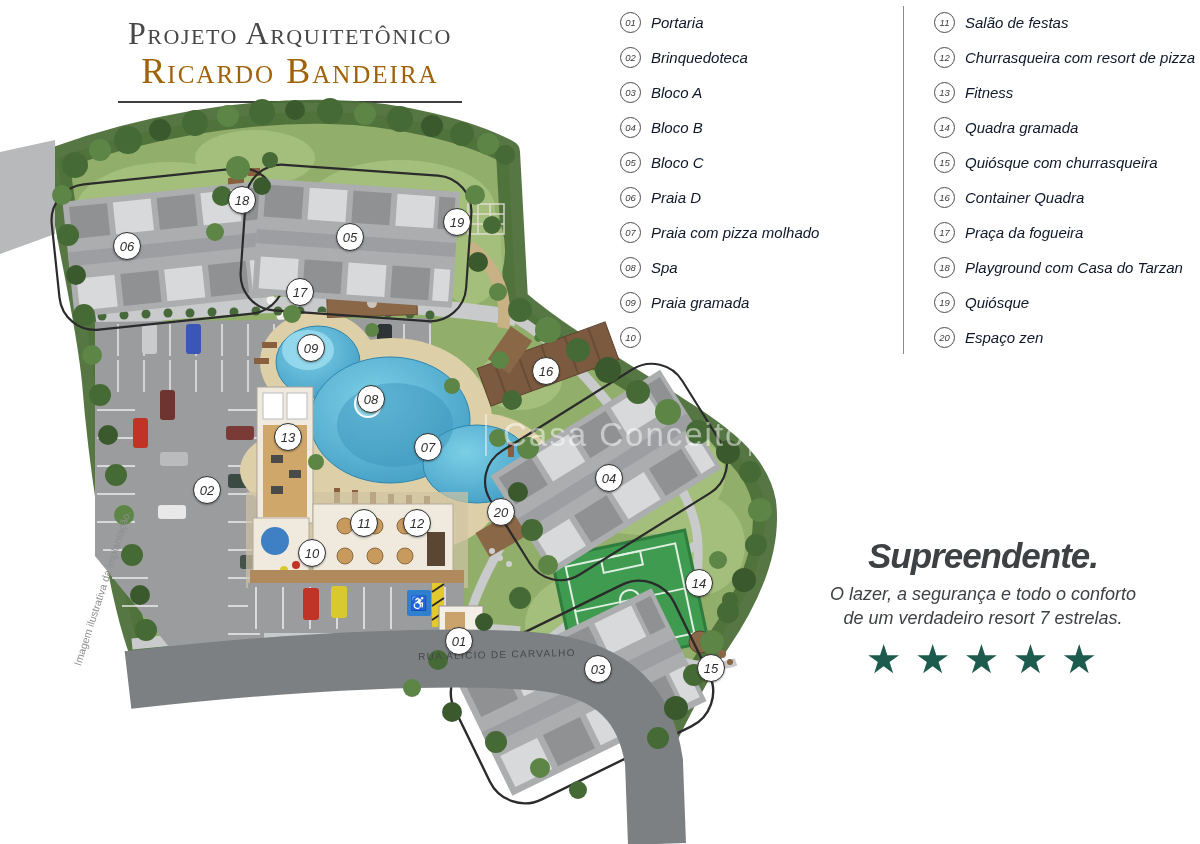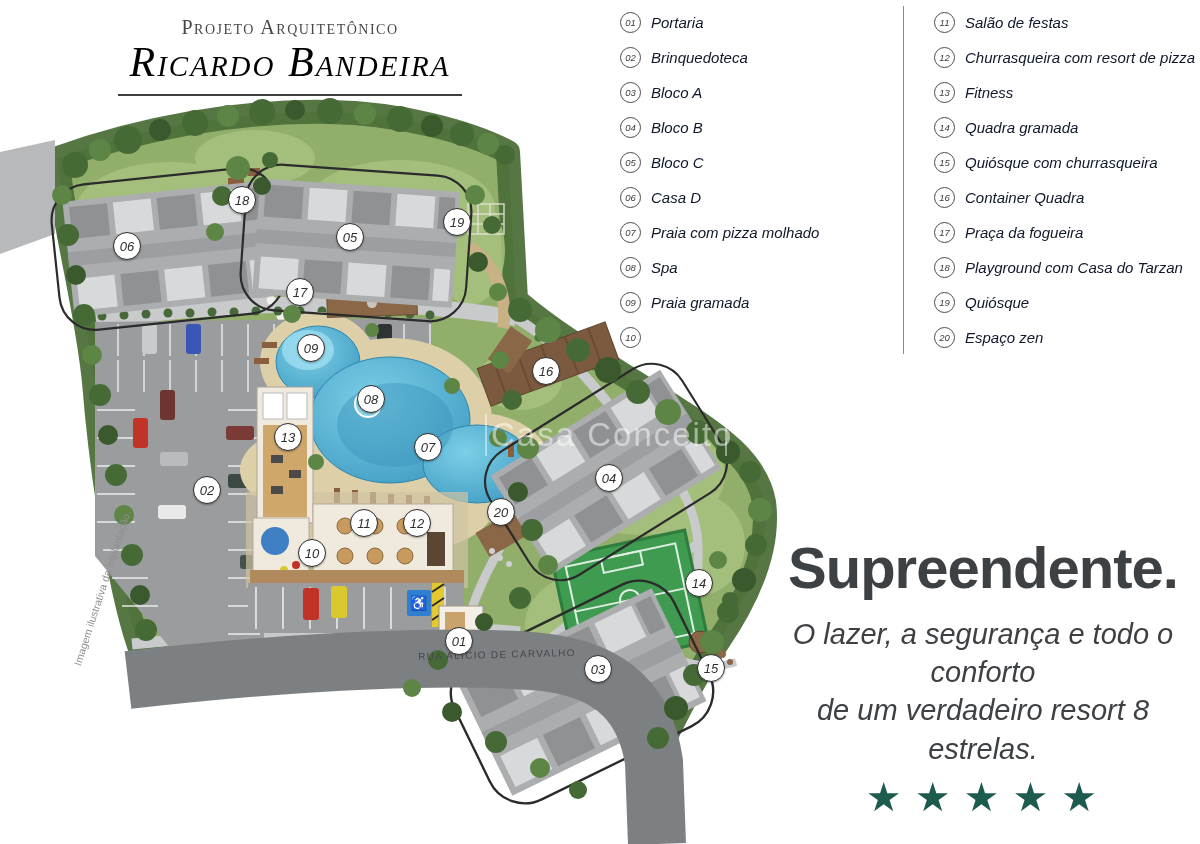--- a/index.html
+++ b/index.html
@@ -2,23 +2,23 @@
 <html><head>
 <meta charset="utf-8">
 <style>
   html,body{margin:0;padding:0;background:#fff;}
   .stage{position:relative;width:1200px;height:844px;background:#fff;overflow:hidden;
          font-family:"Liberation Sans",sans-serif;color:#3a3a3a;}
   
   .titleblock{position:absolute;left:118px;top:16px;width:344px;text-align:center;
               border-bottom:2.5px solid #3f3f3f;padding-bottom:8px;}
   .title-line1{font-family:"Liberation Serif",serif;font-variant:small-caps;
-               font-size:20px;letter-spacing:1.5px;color:#474747;line-height:1.1;}
+               font-size:32px;letter-spacing:1.5px;color:#474747;line-height:1.1;}
   .title-line2{font-family:"Liberation Serif",serif;font-variant:small-caps;
-               font-size:42px;letter-spacing:2px;color:#000000;line-height:1.15;font-style:italic;}
+               font-size:36px;letter-spacing:2px;color:#a16207;line-height:1.15;}
   
   .legend-col{position:absolute;top:10px;}
   .legend-col.c1{left:620px;}
   .legend-col.c2{left:934px;}
   .lrow{display:flex;align-items:center;gap:10px;height:24px;margin-bottom:11px;}
   .lnum{flex:none;width:21px;height:21px;border:1.4px solid #4c4c4c;border-radius:50%;
         display:flex;align-items:center;justify-content:center;
         font-size:9.5px;font-style:italic;color:#3b3b3b;box-sizing:border-box;}
   .llabel{font-size:15px;font-style:italic;color:#0f172a;white-space:nowrap;}
   .legend-divider{position:absolute;left:903px;top:6px;height:348px;width:0;
@@ -26,30 +26,30 @@
   
   .map{position:absolute;left:0;top:0;width:780px;height:844px;}
   .map svg{position:absolute;left:0;top:0;}
   .marker{position:absolute;width:28px;height:28px;margin:-14px 0 0 -14px;border-radius:50%;
           background:#fff;border:1.6px solid #2e2e2e;box-sizing:border-box;
           display:flex;align-items:center;justify-content:center;
           font-size:13px;font-style:italic;color:#2e2e2e;box-shadow:0 1px 2px rgba(0,0,0,.3);}
   .watermark{position:absolute;left:485px;top:414px;width:230px;text-align:right;
              font-size:33px;color:rgba(255,255,255,.5);letter-spacing:2px;
              border-left:2px solid rgba(255,255,255,.45);border-right:2px solid rgba(255,255,255,.45);
-             padding:2px 4px;white-space:nowrap;}
+             padding:2px 16px;white-space:nowrap;}
   .road-label{position:absolute;left:372px;top:649px;width:250px;text-align:center;
               font-size:10px;letter-spacing:1.3px;color:#45484c;transform:rotate(-1.5deg);}
   .disclaimer{position:absolute;left:-18px;top:582px;width:240px;text-align:center;
               font-size:10.5px;color:#8f8f8f;transform:rotate(-72deg);transform-origin:center;}
   
   .tagline{position:absolute;left:788px;top:538px;width:390px;text-align:center;}
-  .tag-head{font-size:58px;font-weight:600;color:#3e4144;
+  .tag-head{font-size:35px;font-style:italic;font-weight:600;color:#3e4144;
             letter-spacing:-1px;line-height:1.05;}
-  .tag-sub{font-size:29px;font-style:italic;color:#3e4144;line-height:1.32;margin-top:16px;}
+  .tag-sub{font-size:18px;font-style:italic;color:#3e4144;line-height:1.32;margin-top:8px;}
   .tag-stars{font-size:40px;letter-spacing:13px;margin-top:6px;margin-left:10px;}
 </style>
 </head>
 <body>
 
 <div class="stage">
 
   <div class="titleblock">
     <div class="title-line1">Projeto Arquitetônico</div>
     <div class="title-line2">Ricardo Bandeira</div>
@@ -71,21 +71,21 @@
     <div class="lrow">
         <span class="lnum">04</span>
         <span class="llabel">Bloco B</span>
       </div>
     <div class="lrow">
         <span class="lnum">05</span>
         <span class="llabel">Bloco C</span>
       </div>
     <div class="lrow">
         <span class="lnum">06</span>
-        <span class="llabel">Casa D</span>
+        <span class="llabel">Praia D</span>
       </div>
     <div class="lrow">
         <span class="lnum">07</span>
         <span class="llabel">Praia com pizza molhado</span>
       </div>
     <div class="lrow">
         <span class="lnum">08</span>
         <span class="llabel">Spa</span>
       </div>
     <div class="lrow">
@@ -500,18 +500,18 @@
         <div class="marker" style="left: 242px; top: 200px;">18</div>
         <div class="marker" style="left: 457px; top: 222px;">19</div>
         <div class="marker" style="left: 501px; top: 512px;">20</div>
       </div>
   </div>
 
   <div class="tagline">
     <div class="tag-head">Supreendente.</div>
     <div class="tag-sub">
       <span>O lazer, a segurança e todo o conforto</span><br>
-      <span>de um verdadeiro resort 8 estrelas.</span>
+      <span>de um verdadeiro resort 7 estrelas.</span>
     </div>
     <div class="tag-stars" style="color: rgb(29, 91, 78);">★★★★★</div>
   </div>
 
 </div>
 
 </body></html>

